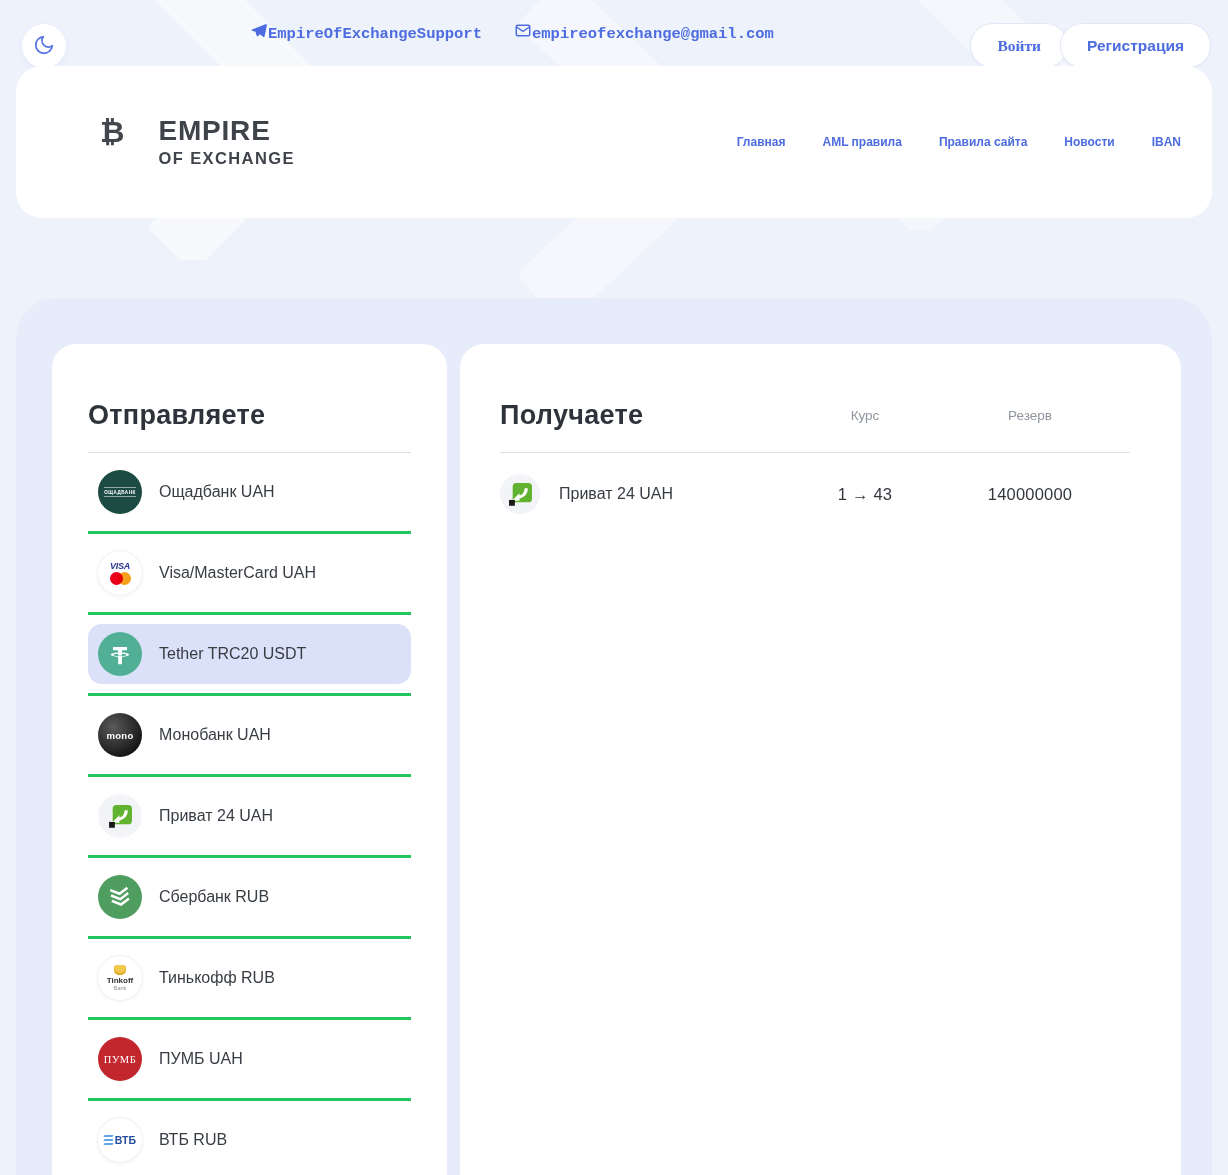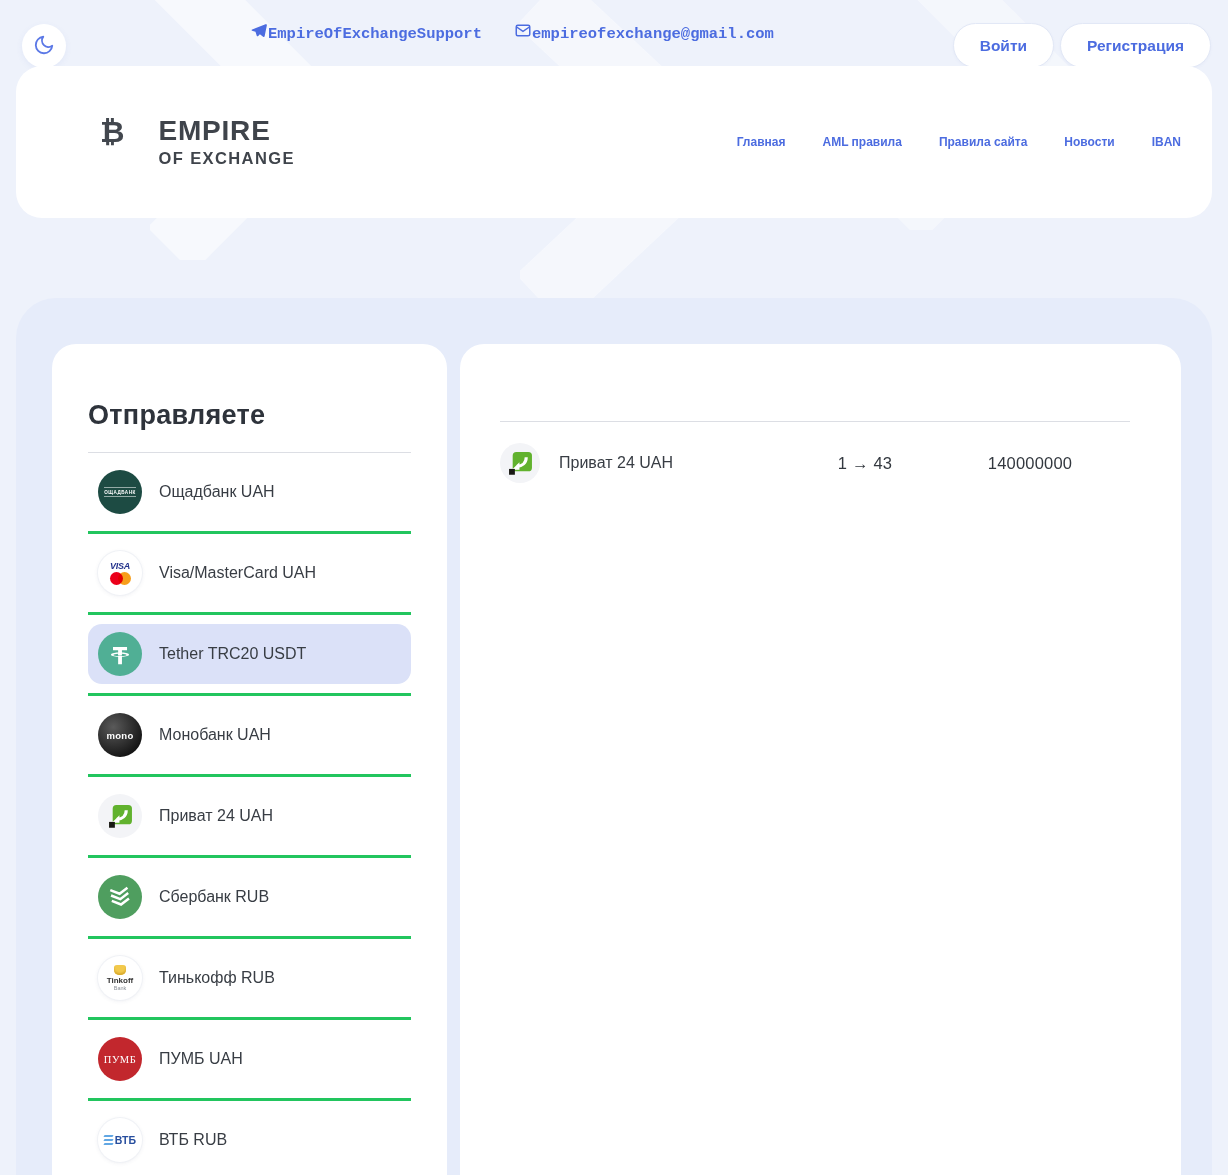--- a/index.html
+++ b/index.html
@@ -30,21 +30,21 @@
   .tg-link { left:250px; }
   .mail-link { left:514px; }
   .pill {
     position:absolute; top:23px; height:45px;
     background:#fff; border:1px solid #e2e8f6; border-radius:24px;
     color:var(--accent,#4c6ce0); font-size:15.5px; font-weight:600;
     font-family:"Liberation Sans",sans-serif;
     padding:0 26px; cursor:pointer;
     box-shadow:0 1px 3px rgba(90,110,200,.05);
   }
-  .login-btn { right:174px; }
+  .login-btn { right:160px;font-family:Liberation Serif, serif; }
   .register-btn { right:17px; }
 
   
   .header-card {
     position:relative; z-index:2;
     margin:0 16px; height:152px;
     background:#fff; border-radius:26px;
   }
   .logo { position:absolute; left:84px; top:50%; transform:translateY(-50%); display:flex; gap:34px; cursor:pointer; }
   .logo-symbol { font-size:30px; font-weight:700; color:#42474e; line-height:1; margin-top:2px; }
@@ -298,20 +298,25 @@
     </span>
   </span>
 </span>
       <span class="send-label">ВТБ RUB</span>
     </span>
   </div>
       </div>
   </div>
 
   <div class="card receive-card">
+    <div class="receive-grid receive-head">
+      <div class="panel-title">Получаете</div>
+      <div class="col-label">Курс</div>
+      <div class="col-label">Резерв</div>
+    </div>
     <div class="panel-divider"></div>
     <div id="receive-list">
         <div class="receive-grid receive-row">
     <span class="receive-name">
       <span class="icon-slot receive-icon">
   <span class="icon-circle ic-privat-bg" style="width: 40px; height: 40px;">
     <svg width="25" height="25" viewBox="0 0 24 24">
       <rect x="4.5" y="1" width="18.5" height="18.5" rx="3.5" fill="#61b22e"></rect>
       <path d="M17.5 6 C17.5 11.5 13.5 14.5 8.5 14.8" stroke="#ffffff" stroke-width="3" fill="none"></path>
       <path d="M11 10.8 L11 18 L3.8 18 Z" fill="#ffffff"></path>

